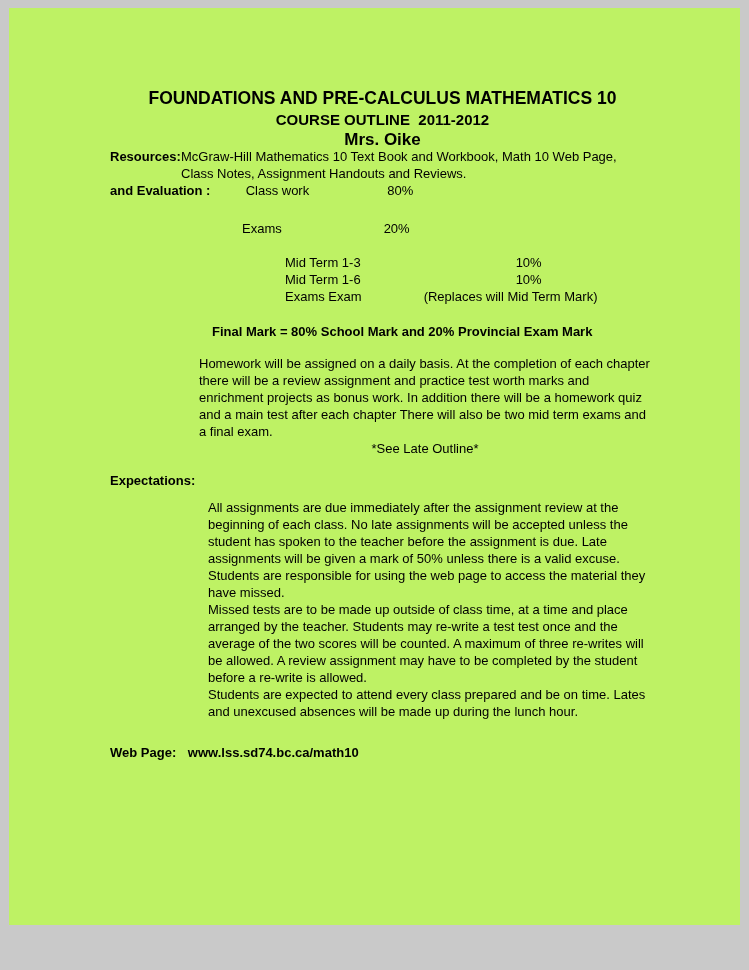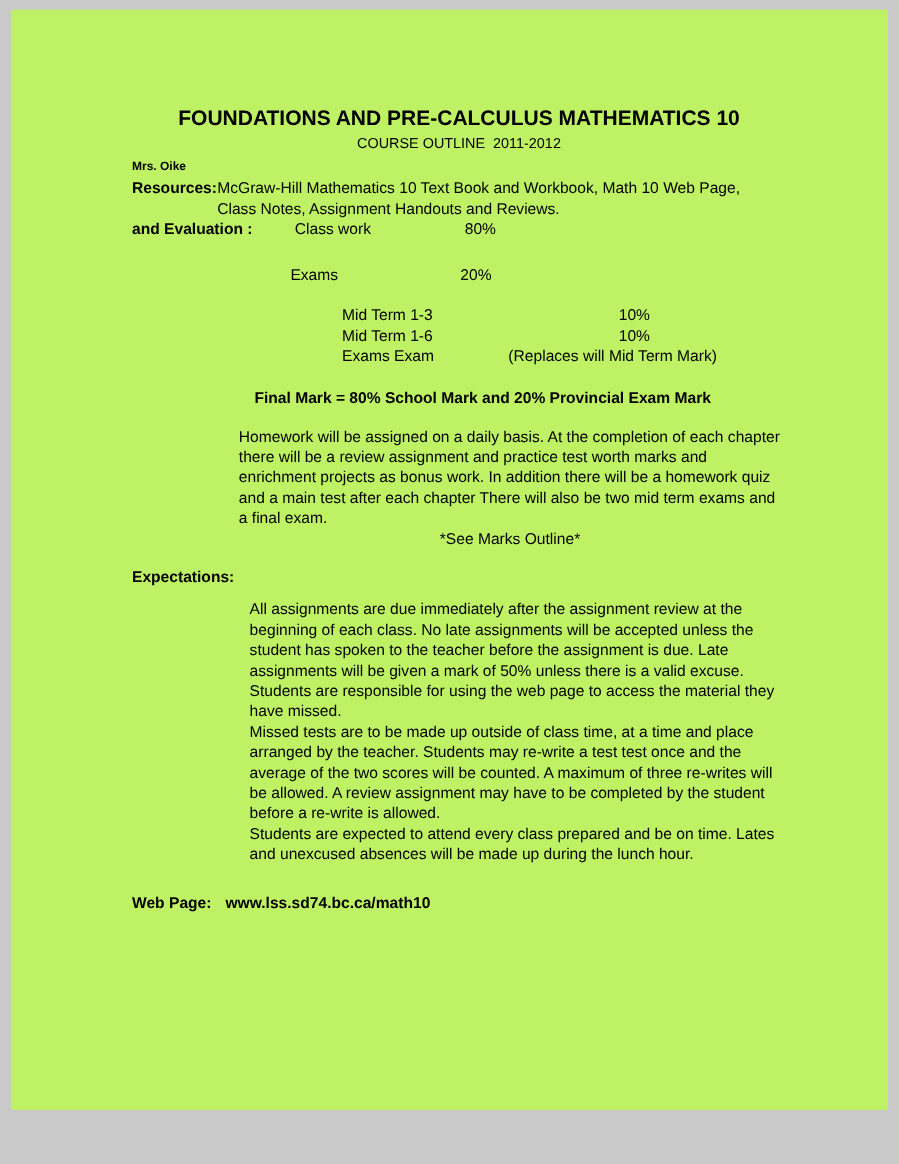--- a/index.html
+++ b/index.html
@@ -22,29 +22,29 @@
     font-size: 13px;
     line-height: 17px;
   }
   .doc-title {
     width: 545px;
     font-size: 17.5px; font-weight: bold;
     text-align: center; line-height: 21px;
   }
   .doc-subtitle {
     width: 545px;
-    font-size: 12px; font-weight: normal;
+    font-size: 15px; font-weight: bold;
     text-align: center; line-height: 19px;
     margin-top: 1px;
     white-space: pre-wrap;
   }
   .doc-teacher {
     width: 545px;
-    font-size: 10px; font-weight: bold;
-    text-align: left; line-height: 17px;
+    font-size: 17px; font-weight: bold;
+    text-align: center; line-height: 17px;
     margin-top: 2px;
   }
   .resources { display: flex; }
   .res-lbl { font-weight: bold; width: 71px; flex: none; }
   .res-txt { width: 445px; }
 
   .assess-line1 { margin-top: 17px; font-weight: bold; }
   .assess-line2 .al2 { display: inline-block; width: 132px; font-weight: bold; }
   .assess-line2 .cw-l { display: inline-block; width: 138px; }
 
@@ -111,21 +111,21 @@
         <div class="mt-row">
           <span class="fe-l">Exams Exam</span>
           <span>(Replaces will Mid Term Mark)</span>
         </div>
       </div>
 
       <div class="final-mark">Final Mark = 80% School Mark and 20% Provincial Exam Mark</div>
 
       <div class="homework">
         <div>Homework will be assigned on a daily basis. At the completion of each chapter there will be a review assignment and practice test worth marks and enrichment projects as bonus work. In addition there will be a homework quiz and a main test after each chapter There will also be two mid term exams and a final exam.</div>
-        <div class="marks-note">*See Marks Outline*</div>
+        <div class="marks-note">*See Late Outline*</div>
       </div>
 
       <div class="expectations">
         <div class="exp-lbl">Expectations:</div>
         <div class="exp-txt">
           <div>All assignments are due immediately after the assignment review at the beginning of each class. No late assignments will be accepted unless the student has spoken to the teacher before the assignment is due. Late assignments will be given a mark of 50% unless there is a valid excuse. Students are responsible for using the web page to access the material they have missed.</div>
           <div>Missed tests are to be made up outside of class time, at a time and place arranged by the teacher. Students may re-write a test test once and the average of the two scores will be counted. A maximum of three re-writes will be allowed. A review assignment may have to be completed by the student before a re-write is allowed.</div>
           <div>Students are expected to attend every class prepared and be on time. Lates and unexcused absences will be made up during the lunch hour.</div>
         </div>
       </div>

